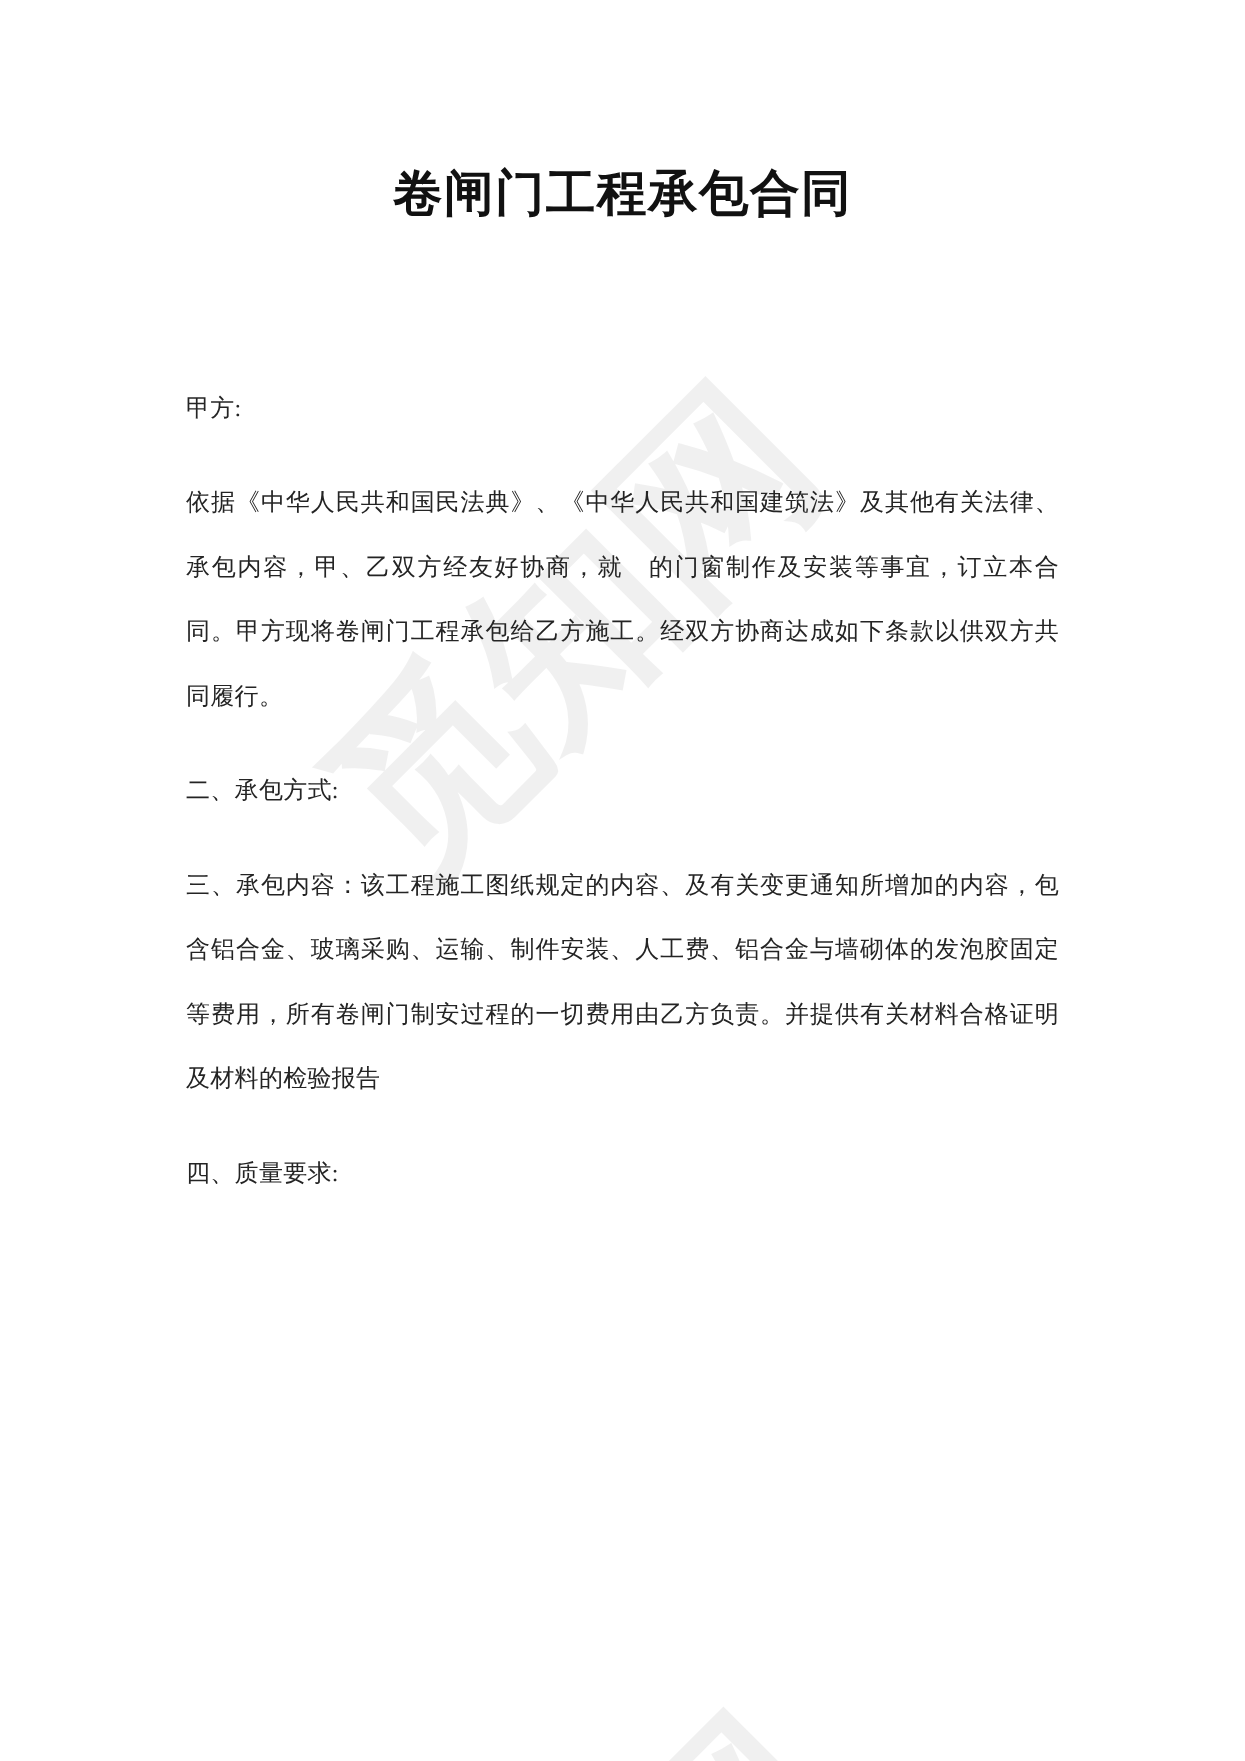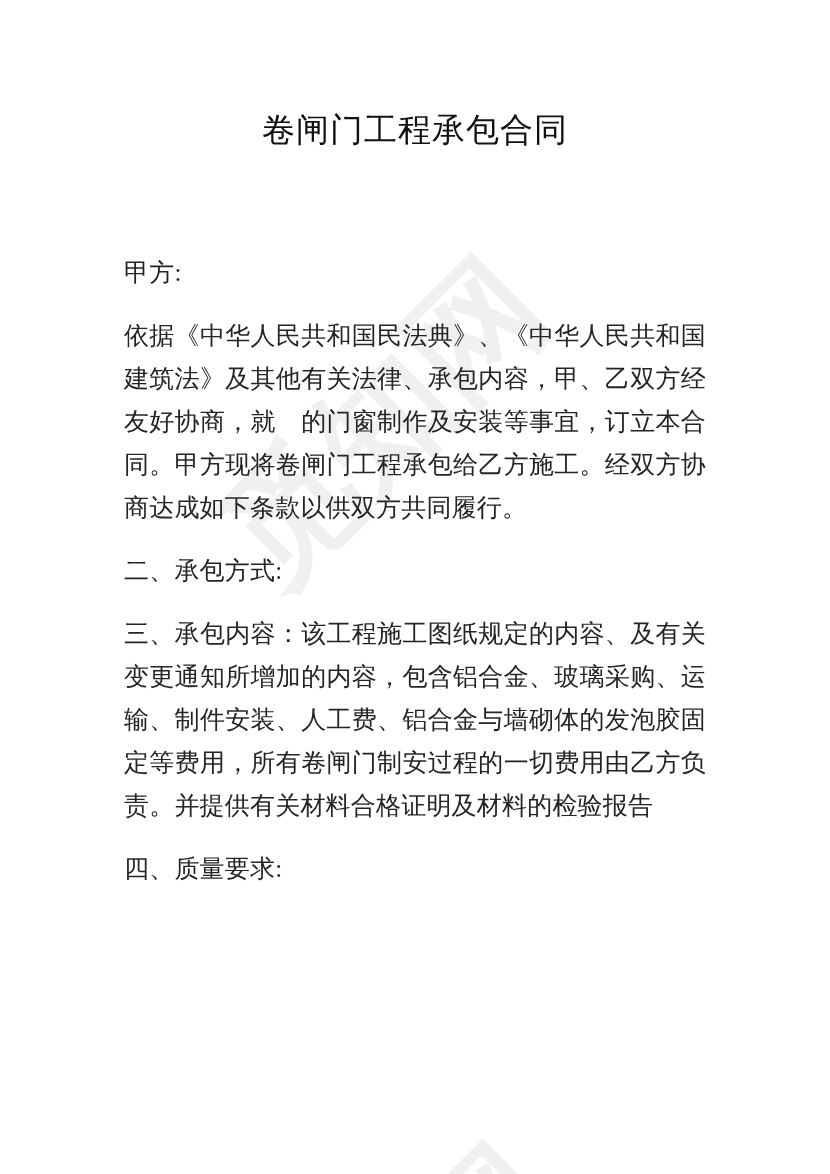--- a/index.html
+++ b/index.html
@@ -19,28 +19,28 @@
   }
   .content {
     position: relative;
     z-index: 2;
     padding: 108px 124px 0 124px;
   }
   .doc-title {
     margin: 0 0 99px 0;
     font-size: 33px;
     line-height: 44px;
-    font-weight: 400;
+    font-weight: 700;
     text-align: center;
     letter-spacing: 1px;
     color: #111111;
   }
   .para {
     margin: 0 0 20px 0;
-    font-size: 25px;
+    font-size: 16px;
     line-height: 43px;
     text-align: justify;
     letter-spacing: 0.2px;
     font-family: Liberation Serif, serif;
   }
   .para.indent-first {
     text-indent: 26px;
   }
   .watermark {
     position: absolute;

